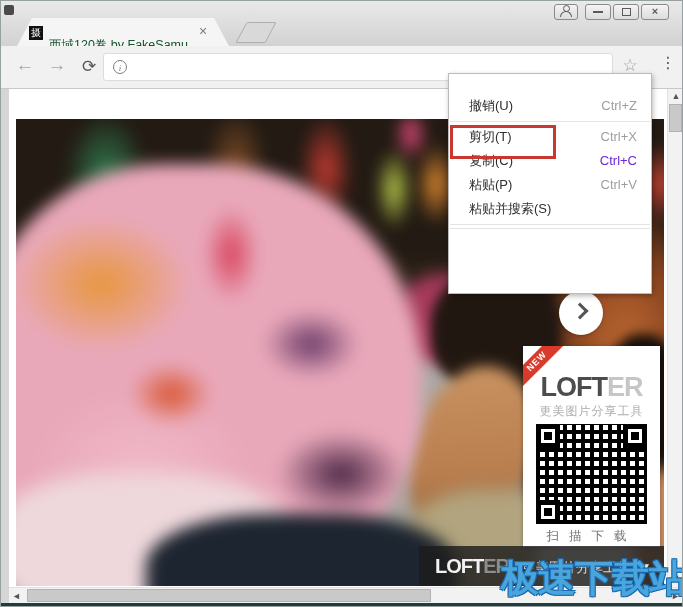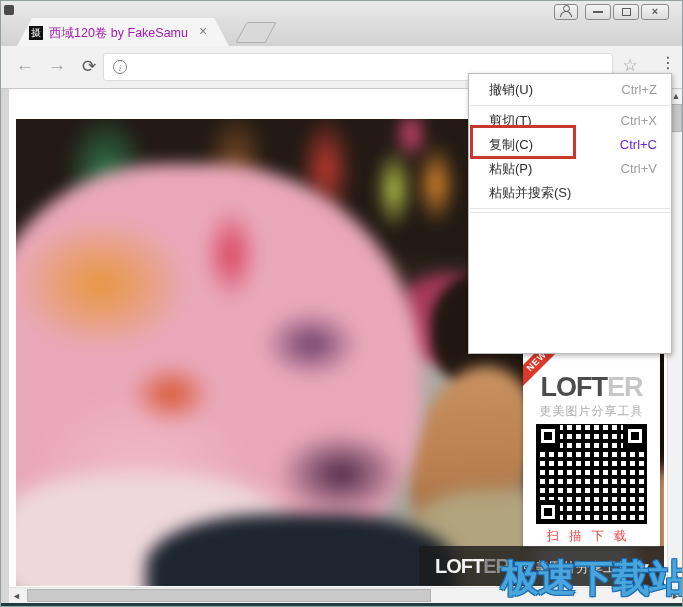--- a/index.html
+++ b/index.html
@@ -15,21 +15,21 @@
   .cap-max{left:612px;}
   .cap-close{left:640px;width:28px;font-weight:bold;}
   .person-glyph{display:inline-block;position:relative;width:12px;height:11px;}
   .person-glyph::before{content:"";position:absolute;left:3px;top:0;width:5px;height:5px;border:1.4px solid #5a5a5a;border-radius:50%;}
   .person-glyph::after{content:"";position:absolute;left:0;top:6px;width:10px;height:5px;border:1.4px solid #5a5a5a;border-bottom:none;border-radius:6px 6px 0 0;}
   .max-glyph{display:inline-block;width:9px;height:8px;border:1.6px solid #5a5a5a;margin-top:3px;}
   .min-glyph{display:inline-block;width:10px;height:2.5px;background:#5a5a5a;margin-bottom:2px;}
 
   .tab{position:absolute;left:16px;top:17px;width:212px;height:28px;background:#f5f5f5;clip-path:polygon(15px 0,197px 0,212px 28px,0 28px);filter:drop-shadow(0 0 1px #9a9a9a);}
   .tab-fav{position:absolute;left:12px;top:8px;width:14px;height:14px;background:#111;color:#fff;font-size:10px;line-height:14px;text-align:center;}
-  .tab-title{position:absolute;left:32px;top:7px;width:140px;height:16px;font-size:12.5px;color:#a21caf;white-space:nowrap;overflow:hidden;}
+  .tab-title{position:absolute;left:32px;top:19px;width:140px;height:16px;font-size:12.5px;color:#14532d;white-space:nowrap;overflow:hidden;}
   .tab-close{position:absolute;left:178px;top:6px;width:16px;height:16px;color:#7c7c7c;font-size:14px;line-height:15px;text-align:center;}
   .newtab{position:absolute;left:240px;top:21px;width:30px;height:21px;background:#d9d9d9;border:1px solid #aeaeae;transform:skewX(-28deg);border-radius:2px;}
 
   
   .toolbar{position:absolute;left:0;top:45px;width:100%;height:43px;background:#f1f1f1;border-bottom:1px solid #c8c8c8;}
   .nav-ico{position:absolute;top:8px;font-size:19px;color:#a5a5a5;width:24px;text-align:center;}
   .ico-back{left:12px;}
   .ico-fwd{left:44px;}
   .ico-reload{left:76px;color:#565656;font-size:17px;top:10px;}
   .omnibox{position:absolute;left:102px;top:7px;width:510px;height:28px;background:#fff;border:1px solid #dcdcdc;border-radius:3px;}
@@ -91,21 +91,21 @@
   .qr-brand .b2{color:#c6c6c6;}
   .qr-sub{position:absolute;left:0;top:57px;width:100%;text-align:center;font-size:12px;color:#aeaeae;letter-spacing:1px;}
   .qr-code{position:absolute;left:13px;top:78px;width:111px;height:100px;background:#fff;
     background-image:
       repeating-linear-gradient(90deg,#000 0 4px,transparent 4px 9px),
       repeating-linear-gradient(0deg,#000 0 4px,transparent 4px 9px);
     background-size:111px 100px;}
   .finder{position:absolute;width:24px;height:24px;border:5px solid #000;background:#fff;}
   .finder::after{content:"";position:absolute;left:3px;top:3px;width:8px;height:8px;background:#000;}
   .f-tl{left:0;top:0;} .f-tr{right:0;top:0;} .f-bl{left:0;bottom:0;}
-  .qr-foot{position:absolute;left:0;top:182px;width:100%;text-align:center;font-size:12.5px;color:#ef4444;letter-spacing:10px;}
+  .qr-foot{position:absolute;left:0;top:182px;width:100%;text-align:center;font-size:12.5px;color:#737373;letter-spacing:10px;}
 
   
   .lofter-bar{position:absolute;left:403px;top:427px;width:245px;height:40px;background:rgba(28,28,28,.82);color:#fff;}
   .lb-brand{position:absolute;left:16px;top:9px;font-size:20px;font-weight:bold;letter-spacing:-1px;}
   .lb-brand .b1{color:#f2f2f2;} .lb-brand .b2{color:#8d8d8d;}
   .lb-text{position:absolute;left:103px;top:13px;font-size:13.5px;color:#d8d8d8;}
   .lb-caret{position:absolute;left:222px;top:15px;font-size:10px;color:#e8e8e8;}
 
   .watermark{position:absolute;left:500px;top:552px;z-index:60;font-size:38px;font-weight:bold;color:#4aa5dd;letter-spacing:-1px;white-space:nowrap;
     text-shadow:-1px -1px 0 #1a6bb0,1px -1px 0 #1a6bb0,-1px 1px 0 #1a6bb0,1px 1px 0 #1a6bb0;}
@@ -115,21 +115,21 @@
   .vs-up{position:absolute;left:0;top:2px;width:16px;text-align:center;font-size:9px;color:#555;}
   .vs-thumb{position:absolute;left:1px;top:15px;width:13px;height:28px;background:#c9c9c9;border:1px solid #b2b2b2;}
   .vs-down{position:absolute;left:0;bottom:4px;width:16px;text-align:center;font-size:9px;color:#555;}
   .hscroll{position:absolute;left:8px;top:586px;width:674px;height:16px;background:#f2f2f2;border-top:1px solid #e2e2e2;}
   .hs-left{position:absolute;left:3px;top:3px;font-size:9px;color:#555;}
   .hs-thumb{position:absolute;left:18px;top:1px;width:404px;height:13px;background:#c9c9c9;border:1px solid #b2b2b2;}
   .hs-right{position:absolute;right:3px;top:3px;font-size:9px;color:#555;}
   .frame-bottom{position:absolute;left:0;top:602px;width:683px;height:5px;background:#1d3d3e;}
 
   
-  .ctx{position:absolute;left:447px;top:72px;width:204px;height:281px;background:#fff;border:1px solid #bcbcbc;box-shadow:1px 2px 5px rgba(0,0,0,.28);z-index:100;padding-top:4px;margin-left:20px;}
+  .ctx{position:absolute;left:447px;top:72px;width:204px;height:221px;background:#fff;border:1px solid #bcbcbc;box-shadow:1px 2px 5px rgba(0,0,0,.28);z-index:100;padding-top:20px;}
   .mi{position:relative;height:24px;line-height:24px;font-size:13px;padding:0 14px 0 20px;color:#2e2e2e;}
   .mi .sc{float:right;color:#9e9e9e;}
   .mi.dis, .mi.dis .sc{color:#ababab;}
   .mi .sc.dark{color:#6d28d9;}
   .msep{height:0;border-top:1px solid #e4e4e4;margin:3px 1px;}
   .red-box{position:absolute;left:1px;top:51px;width:106px;height:34px;border:3px solid #c8382e;z-index:110;}
 </style>
 </head>
 <body>
 

